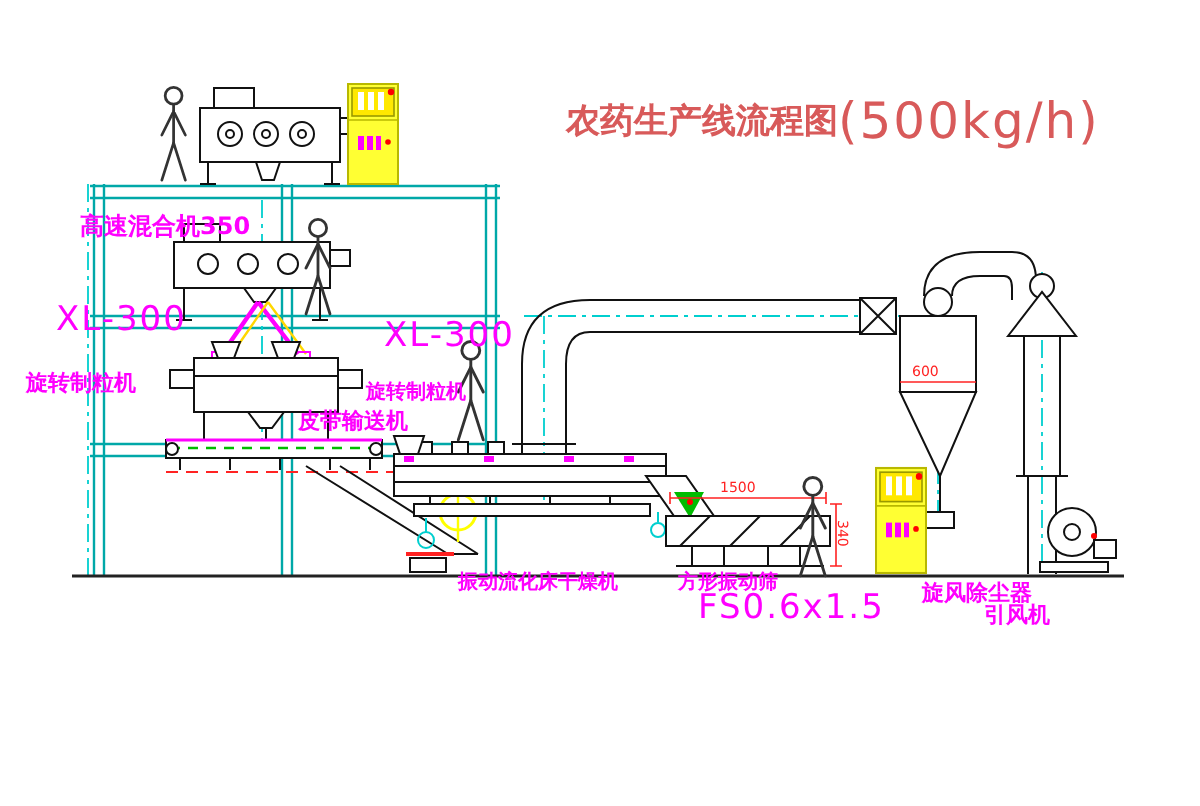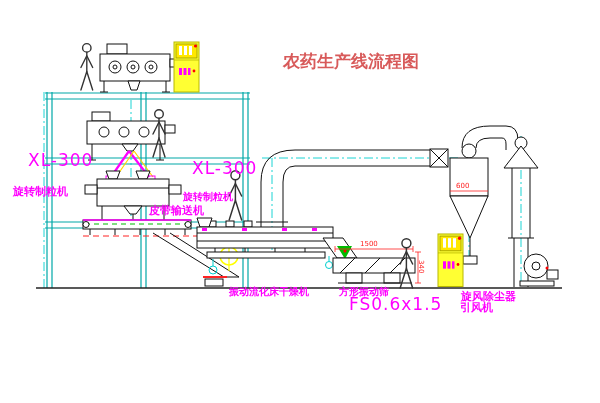--- a/index.html
+++ b/index.html
@@ -215,36 +215,38 @@
         <use href="#person"></use>
       </g>
   <g transform="translate(396,238) scale(1.04)">
         <use href="#person"></use>
       </g>
 </svg>
 
 
 <div class="lbl" id="title">
   <span class="t1">农药生产线流程图</span>
+  <span class="t2">(500kg/h)</span>
 </div>
 
+<div class="lbl mag" style="left:40px;top:107px;font-size:12px;font-weight:bold;">高速混合机350</div>
 
 <div class="lbl mag model" style="left:12px;top:152px;">XL-300</div>
 <div class="lbl mag cjk-sm" style="left:13px;top:186px;">旋转制粒机</div>
 
 <div class="lbl mag model" style="left:176px;top:160px;">XL-300</div>
 <div class="lbl mag cjk-xs" style="left:183px;top:192px;">旋转制粒机</div>
 
 <div class="lbl mag cjk-sm" style="left:149px;top:205px;">皮带输送机</div>
 
 <div class="lbl mag cjk-xs" style="left:229px;top:287px;">振动流化床干燥机</div>
 
 <div class="lbl mag cjk-xs" style="left:339px;top:287px;">方形振动筛</div>
 <div class="lbl mag model" style="left:333px;top:296px;">FS0.6x1.5</div>
 
 <div class="lbl mag cjk-sm" style="left:447px;top:291px;margin-left:14px;">旋风除尘器</div>
-<div class="lbl mag cjk-sm" style="left:460px;top:302px;text-align:center;">引风机</div>
+<div class="lbl mag cjk-sm" style="left:492px;top:302px;text-align:center;">引风机</div>
 
 <div class="lbl red dim" style="left:360px;top:241px;">1500</div>
 <div class="lbl red dim rot90" style="left:424px;top:260px;">340</div>
 <div class="lbl red dim" style="left:456px;top:183px;">600</div>
 
 </div>
 
 </body></html>

